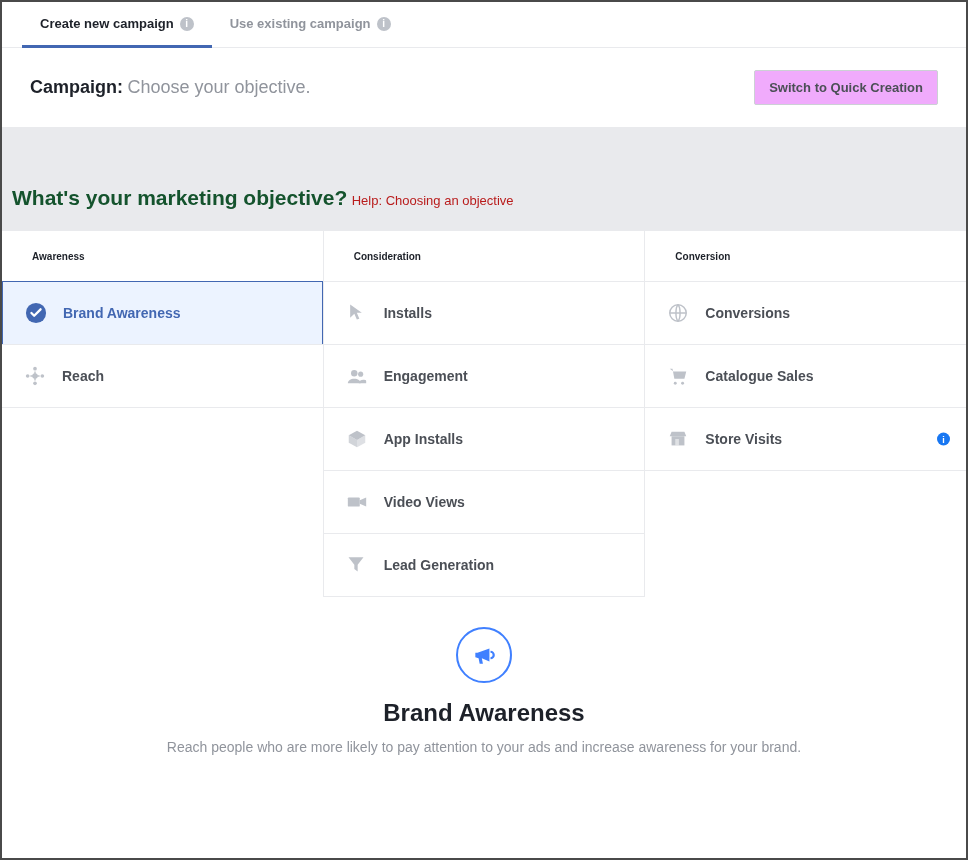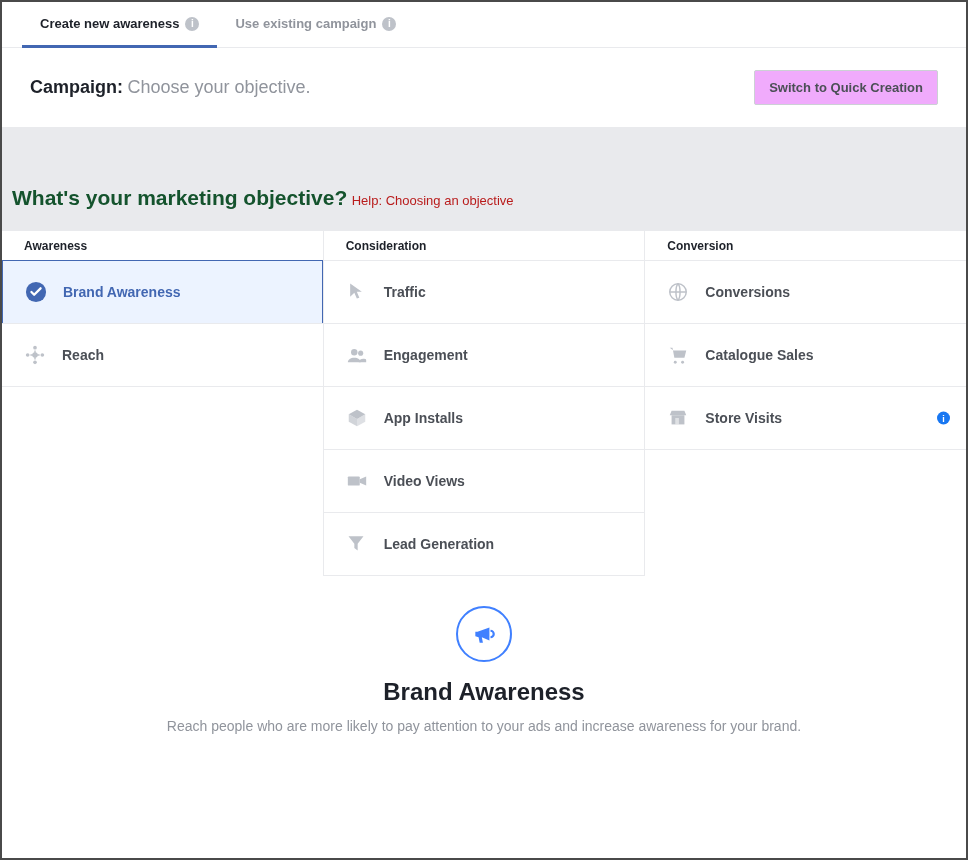--- a/index.html
+++ b/index.html
@@ -83,24 +83,25 @@
     display: flex;
     background: #fff;
     border-top: 1px solid #e9eaed;
   }
   .col {
     flex: 1;
     border-left: 1px solid #e9eaed;
   }
   .col:first-child { border-left: none; }
   .col-head {
-    font-size: 12px;
+    font-size: 10px;
     font-weight: 700;
     color: #1d2129;
-    padding: 8px 22px;
+    padding: 20px 22px;
+    margin-left: 8px;
   }
   .opt {
     display: flex;
     align-items: center;
     gap: 16px;
     padding: 20px 22px;
     border-top: 1px solid #e9eaed;
     border-bottom: 1px solid #e9eaed;
     margin-top: -1px;
     cursor: pointer;
@@ -153,21 +154,21 @@
     font-size: 14px;
     color: #90949c;
     line-height: 1.45;
   }
 </style>
 </head>
 <body>
 
 <div class="tabs">
   <div class="tab active">
-    <span>Create new awareness</span>
+    <span>Create new campaign</span>
     <span class="info-badge">i</span>
   </div>
   <div class="tab">
     <span>Use existing campaign</span>
     <span class="info-badge">i</span>
   </div>
 </div>
 
 <div class="campaign-row">
   <div>
@@ -211,21 +212,21 @@
   </div>
 
   <div class="col">
     <div class="col-head">Consideration</div>
     <div class="opt">
       <span class="icon">
         <svg viewBox="0 0 24 24" width="20" height="20" fill="#bec2c9">
             <path d="M5 3 L5 19 L10 14 L13 21 L16 20 L13 13 L19 13 Z"></path>
           </svg>
       </span>
-      <span class="lbl">Traffic</span>
+      <span class="lbl">Installs</span>
     </div>
     <div class="opt">
       <span class="icon">
         <svg viewBox="0 0 24 24" width="22" height="22" fill="#bec2c9">
             <circle cx="9" cy="9" r="3.5"></circle>
             <circle cx="16" cy="10" r="2.8"></circle>
             <path d="M2 20c0-3 3-5 7-5s7 2 7 5"></path>
             <path d="M14 20c0-2.5 2-4 5-4s3 1 3 2v2"></path>
           </svg>
       </span>

